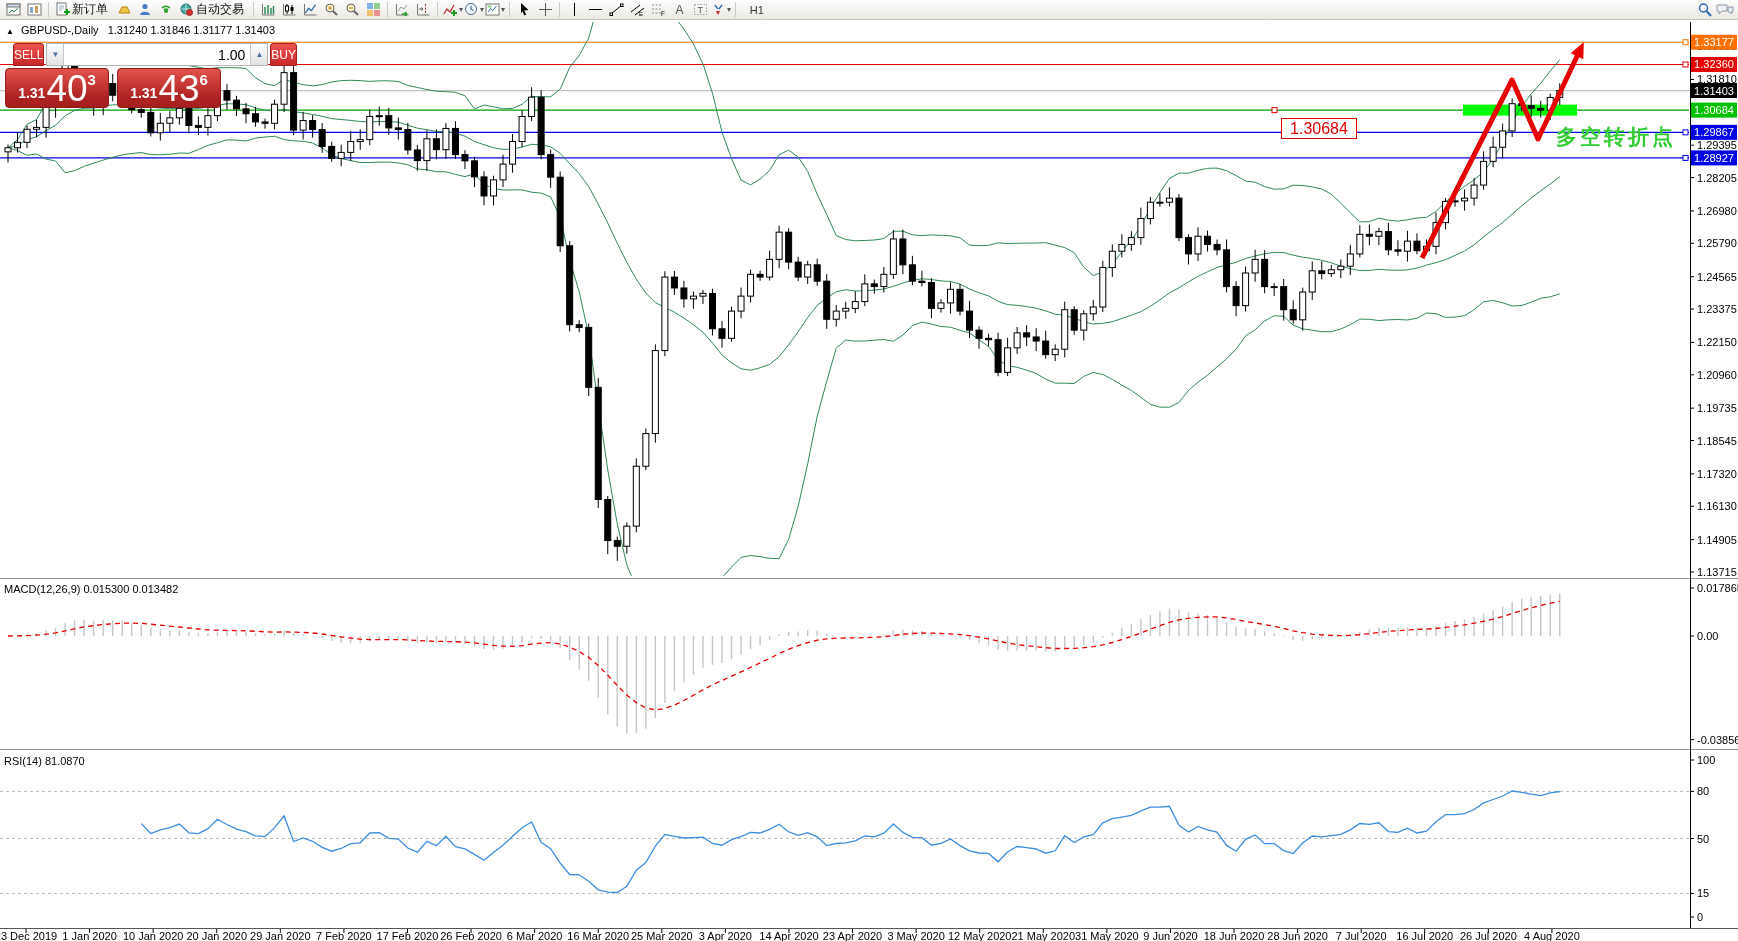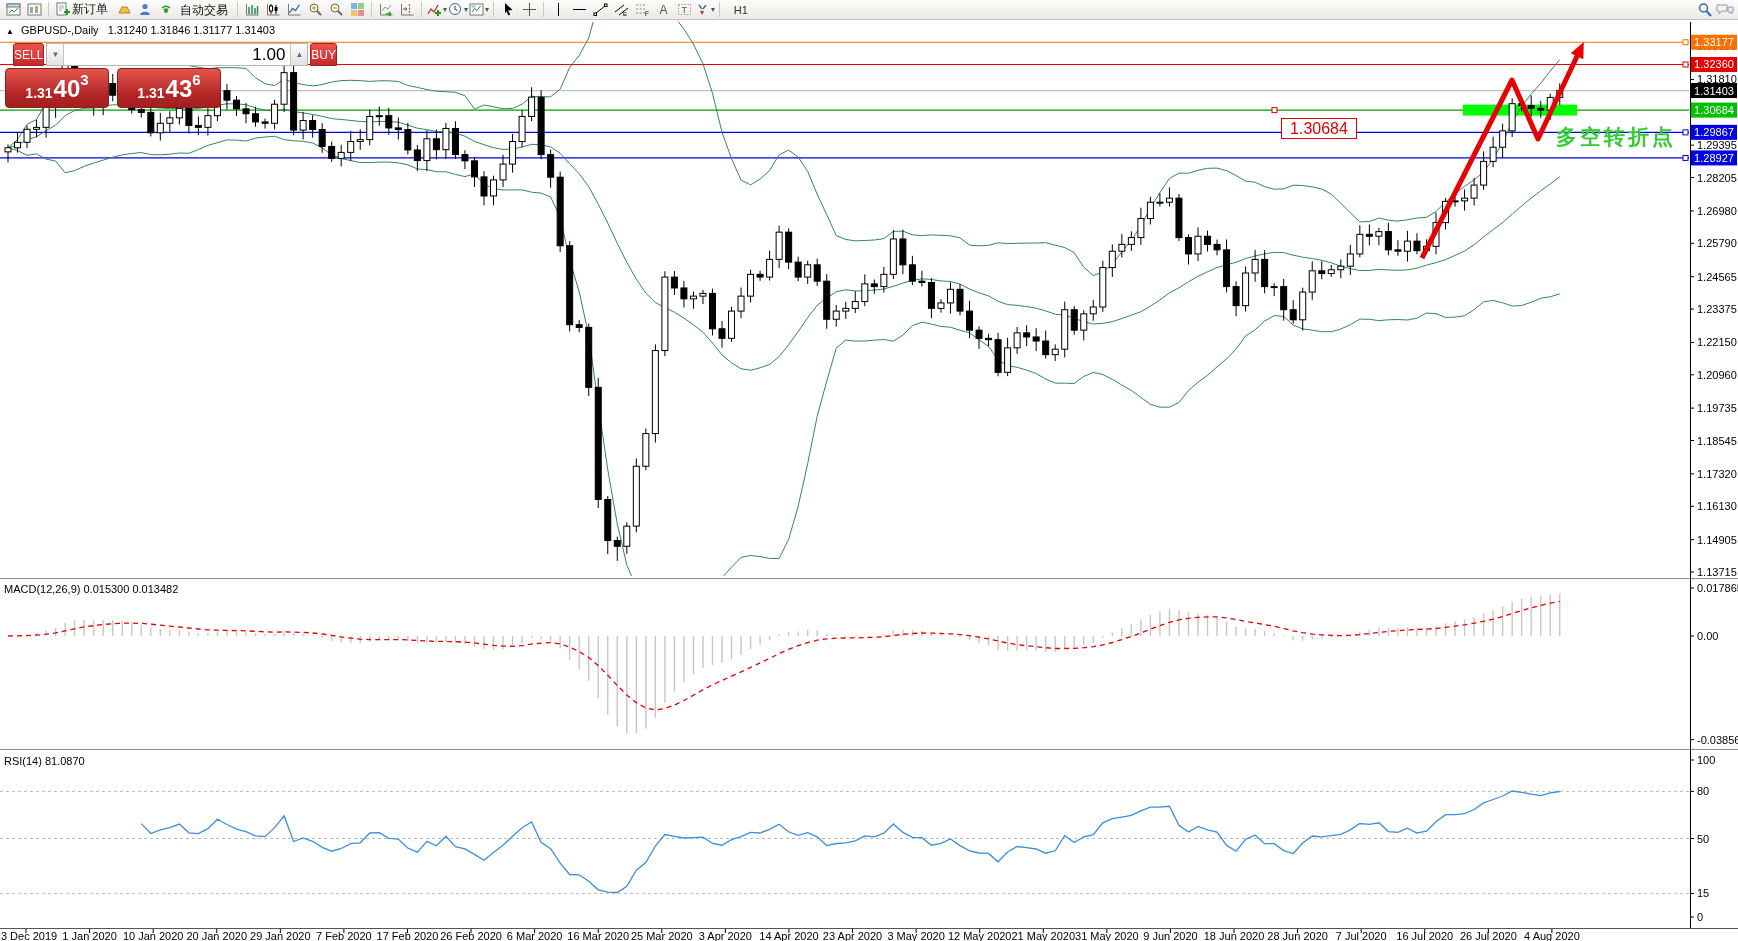--- a/index.html
+++ b/index.html
@@ -27,26 +27,26 @@
   .trade-panel{position:absolute;left:5px;top:23px;width:216px;height:85px;z-index:10;}
   .tp-row1{position:absolute;left:8px;top:0;width:216px;height:23px;display:flex;align-items:stretch;}
   .tp-sell,.tp-buy{width:49px;background:linear-gradient(#EF5350,#C62828);border:1px solid #9E1F1F;
      border-radius:3px 3px 0 0;color:#fff;font-size:12px;display:flex;align-items:center;justify-content:center;}
   .tp-mid{flex:1;display:flex;align-items:stretch;background:linear-gradient(#FBFBFB,#E8E8E8);
      border:1px solid #B5B5B5;margin:0 2px;}
   .tp-step{width:17px;display:flex;align-items:center;justify-content:center;background:linear-gradient(#FDFDFD,#E2E2E2);
      color:#4A6FA5;font-size:8px;border:0;}
   .tp-step.dn{border-right:1px solid #C5C5C5;}
   .tp-step.up{border-left:1px solid #C5C5C5;}
-  .tp-vol{flex:1;border:0;background:#fff;font-size:17px;text-align:right;padding-right:5px;font-family:"Liberation Sans",sans-serif;color:#000;}
+  .tp-vol{flex:1;border:0;background:#fff;font-size:14px;text-align:right;padding-right:5px;font-family:"Liberation Sans",sans-serif;color:#000;}
   .tp-big{position:absolute;top:25px;width:104px;height:40px;border-radius:4px;border:1px solid #8F1D1D;
      background:linear-gradient(#E2544B,#B02424 70%,#A51F1F);display:flex;align-items:flex-end;justify-content:center;color:#fff;}
   .tp-big.sell{left:0;} .tp-big.buy{left:112px;}
   .pfx{font-size:14px;font-weight:bold;margin:0 1px 6px 0;}
-  .bignum{font-size:24px;line-height:37px;font-weight:700;}
+  .bignum{font-size:37px;line-height:37px;font-weight:400;}
   .supd{font-size:15px;font-weight:bold;align-self:flex-start;margin-top:2px;}
 
   .red-label-box{position:absolute;border:1px solid #E00000;color:#E00000;background:#fff;
      font-size:16px;display:flex;align-items:center;justify-content:center;z-index:4;}
 </style>
 </head>
 <body>
 
 <div class="toolbar">
   <span class="tbtn">
@@ -82,21 +82,21 @@
         <circle cx="7" cy="4.5" r="2.6" fill="#4A7BC8"></circle>
         <path d="M2 13c0-4.5 10-4.5 10 0z" fill="#4A7BC8"></path>
       </svg>
     </span>
   <span class="tbtn">
       <svg width="15" height="15">
         <circle cx="7" cy="9" r="2" fill="#28A028"></circle>
         <path d="M3 6a5.5 5.5 0 018 0M4.8 7.8a3 3 0 014.4 0" stroke="#28A028" fill="none" stroke-width="1.3"></path>
       </svg>
     </span>
-  <span class="tbtn" style="width:auto;padding:0 2px;flex-direction:column;">
+  <span class="tbtn" style="width:auto;padding:0 2px;">
     <svg width="16" height="15">
         <circle cx="7" cy="7" r="5" fill="#3AA6A0" stroke="#1F6F6A"></circle>
         <path d="M2.5 7h9M7 2.2v9.6" stroke="#E8F8F6" stroke-width=".8" fill="none"></path>
         <circle cx="10.5" cy="10.5" r="3" fill="#D83030" stroke="#9E1F1F"></circle>
       </svg>
     <span class="tlabel">自动交易</span>
   </span>
   <span class="tsep"></span>
   <span class="tbtn">
       <svg width="15" height="15">

